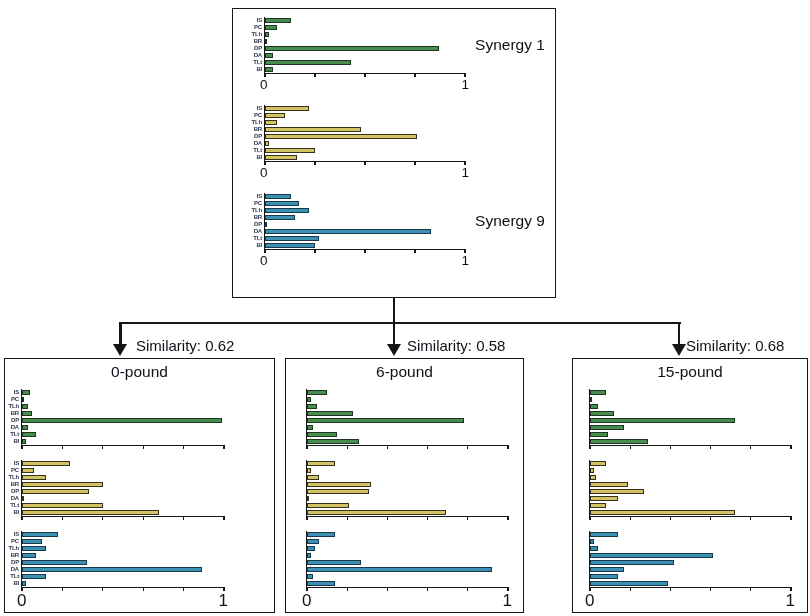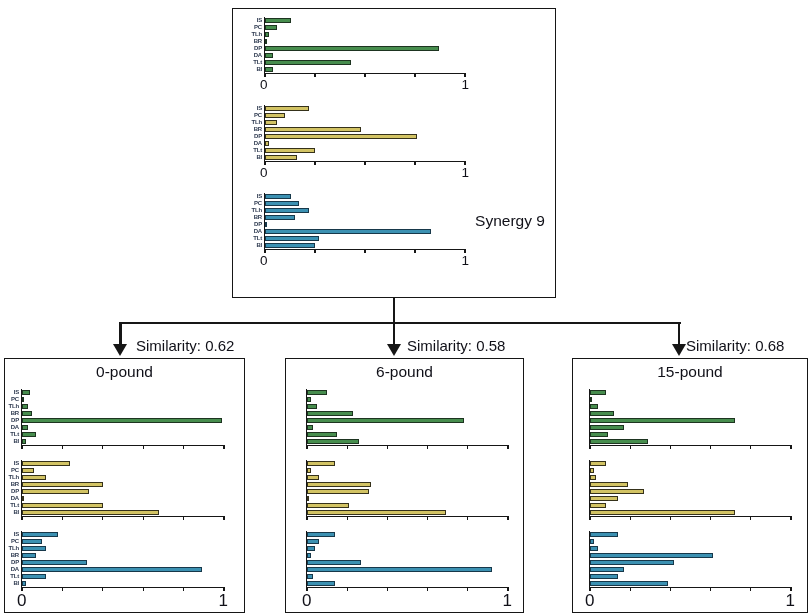--- a/index.html
+++ b/index.html
@@ -2,21 +2,21 @@
 <html><head>
 <meta charset="utf-8">
 <style>
   html,body{margin:0;padding:0;background:#fff;}
   .fig{position:relative;width:810px;height:616px;background:#fff;
        font-family:"Liberation Sans","DejaVu Sans",sans-serif;color:#111;overflow:hidden;}
 
   
   .panel{position:absolute;background:#fff;border:1.8px solid #161616;box-sizing:border-box;}
   .panel-ref{left:232px;top:8px;width:324px;height:290px;}
-  .panel-c1{left:4px;top:358px;width:241px;height:255px;}
+  .panel-c1{left:4px;top:358px;width:271px;height:255px;}
   .panel-c2{left:285px;top:358px;width:239px;height:255px;}
   .panel-c3{left:572px;top:358px;width:236px;height:255px;}
   .panel h2,.panel h3{margin:4px 0 0 0;text-align:center;font-size:15.5px;font-weight:400;color:#101018;}
 
   
   .charts{margin-top:8px;}
   .panel-ref .charts{margin-left:1px;}
   .panel-c2 .charts{padding-left:20px;}
   .panel-c3 .charts{padding-left:16px;}
   .chart-block{margin-bottom:13px;}
@@ -109,20 +109,21 @@
                   <div class="tick" style="left: calc(50% - 0.6px);"></div>
                   <div class="tick" style="left: calc(75% - 0.6px);"></div>
                   <div class="tick" style="left: calc(100% - 0.6px);"></div>
                 </div>
               </div>
               <div class="xrow">
                 <span class="x0">0</span>
                 <span class="x1">1</span>
               </div>
             </div>
+            <div class="side">Synergy 1</div>
           </div>
         </div>
         <div class="chart-block">
           <div class="chart-row">
             <div class="chart-col">
               <div class="plot">
                 <div class="ycol">
                   <span class="ylab">IS</span>
                   <span class="ylab">PC</span>
                   <span class="ylab">TLh</span>

